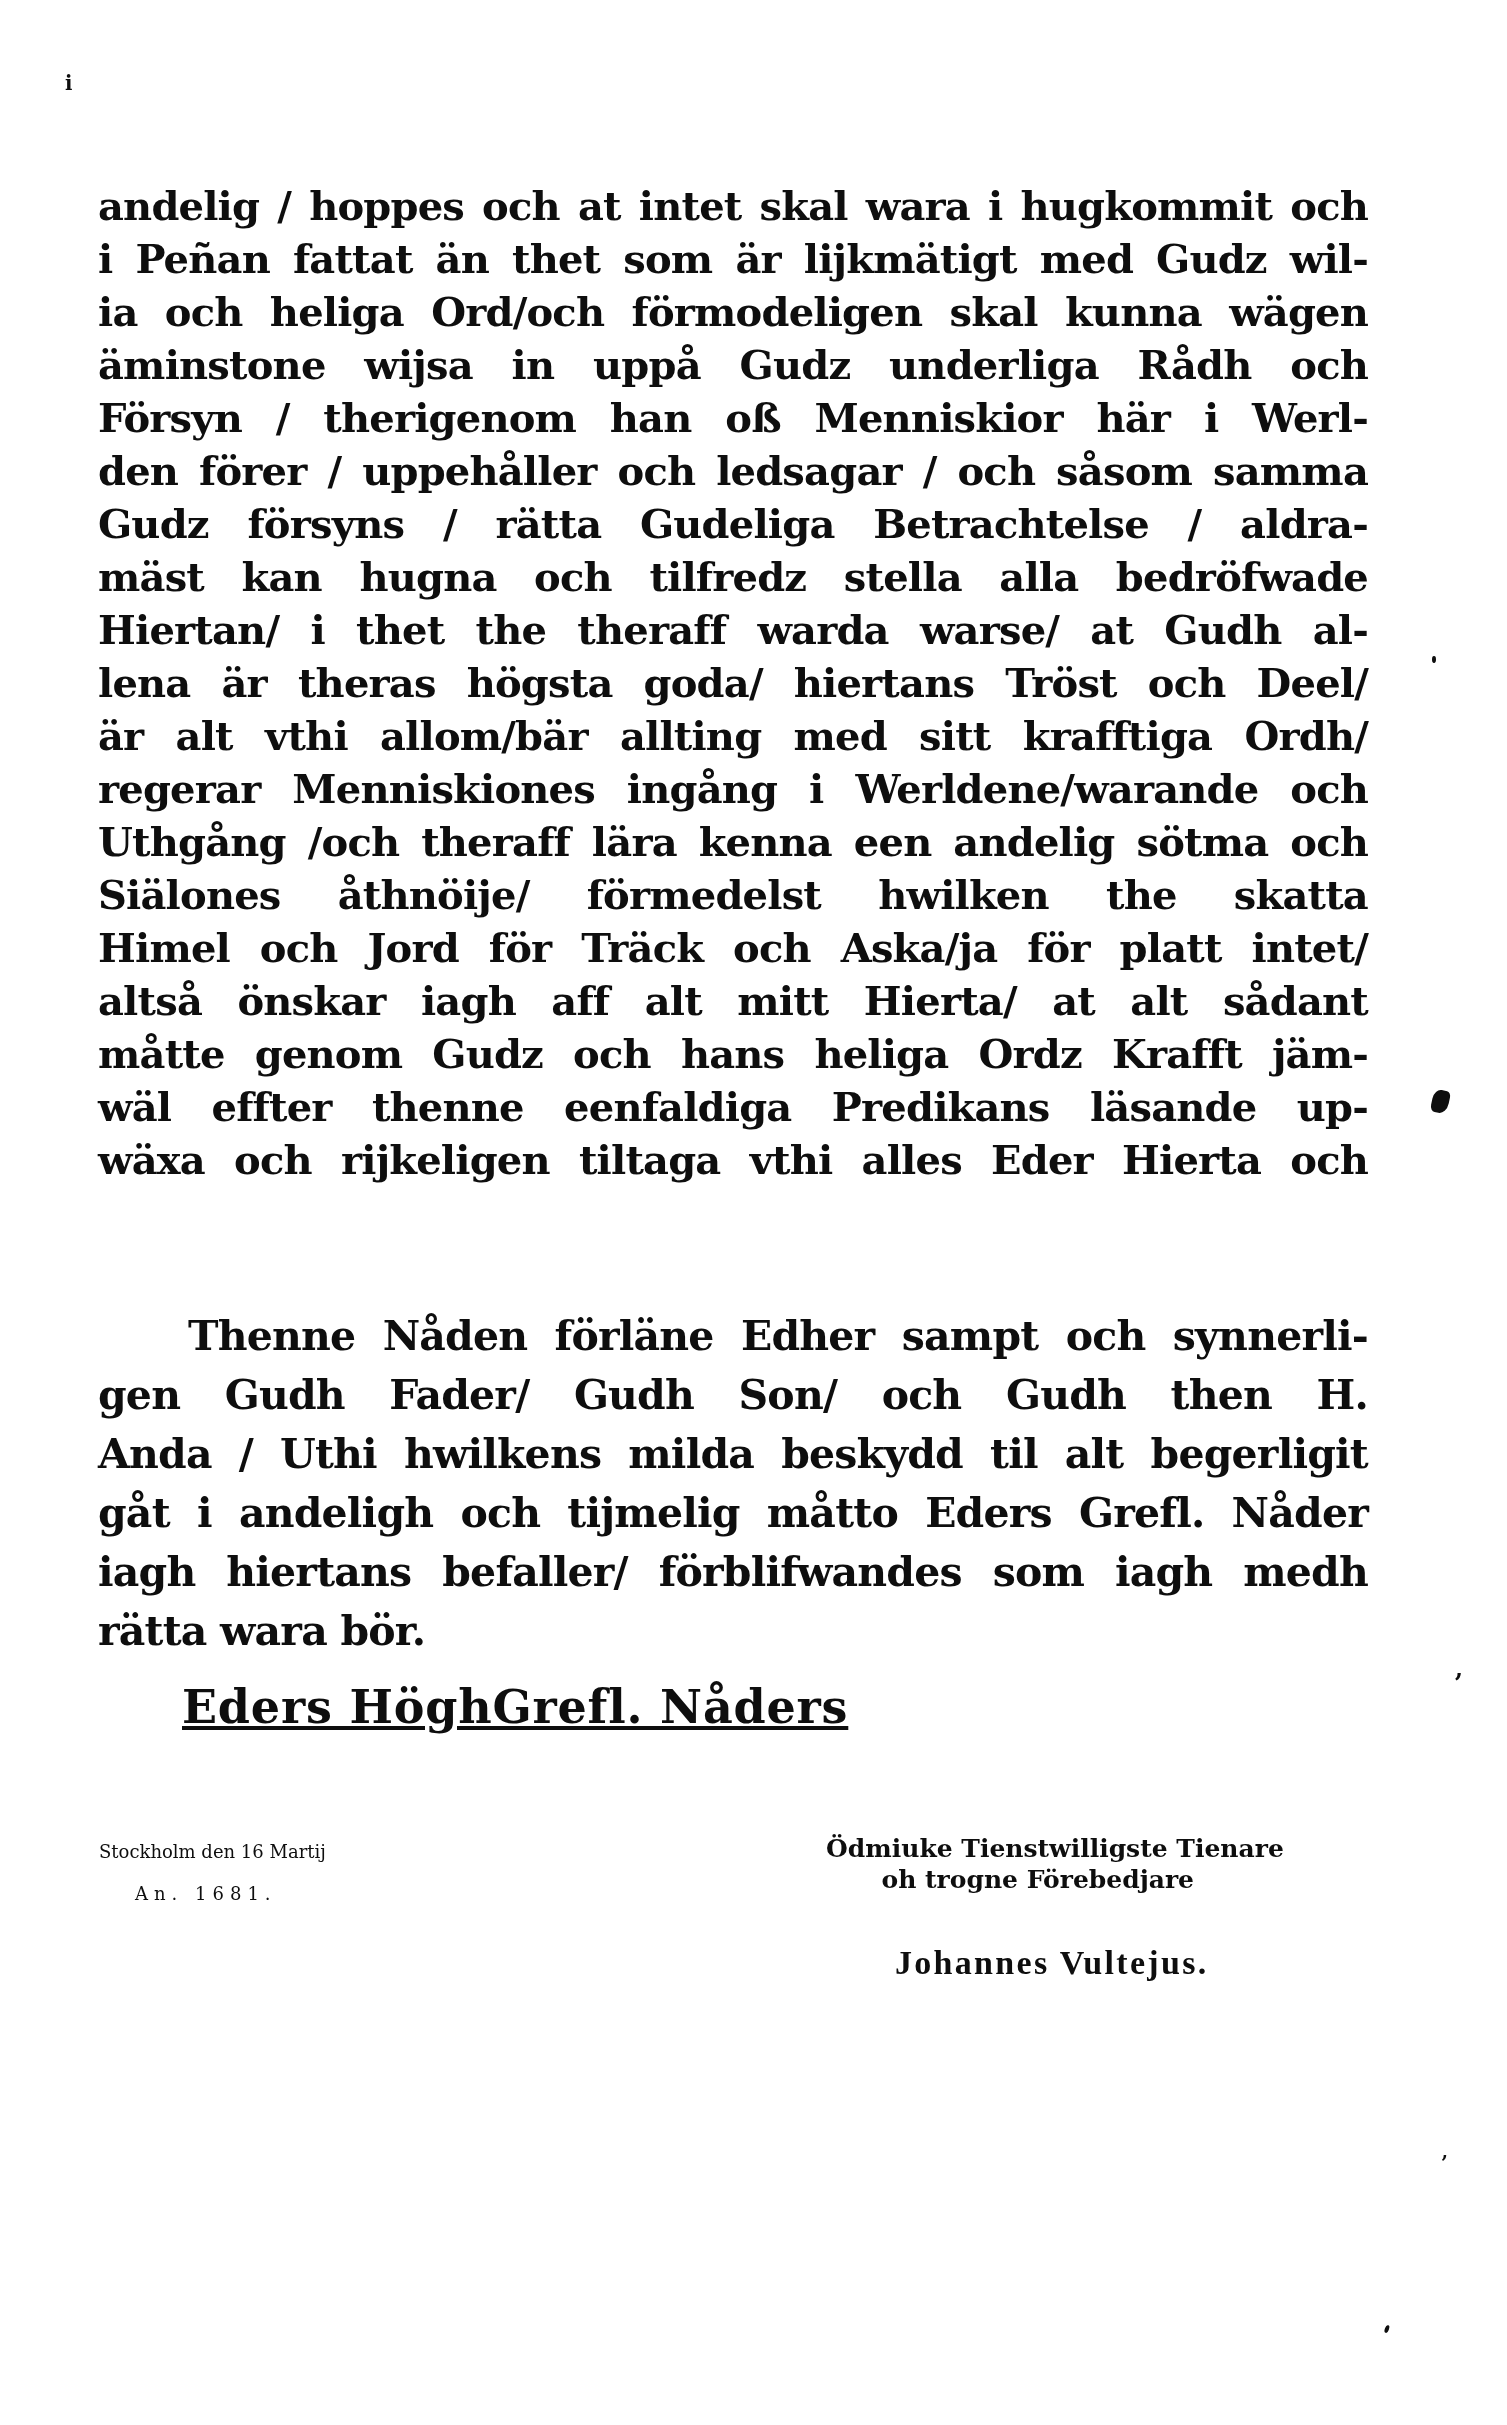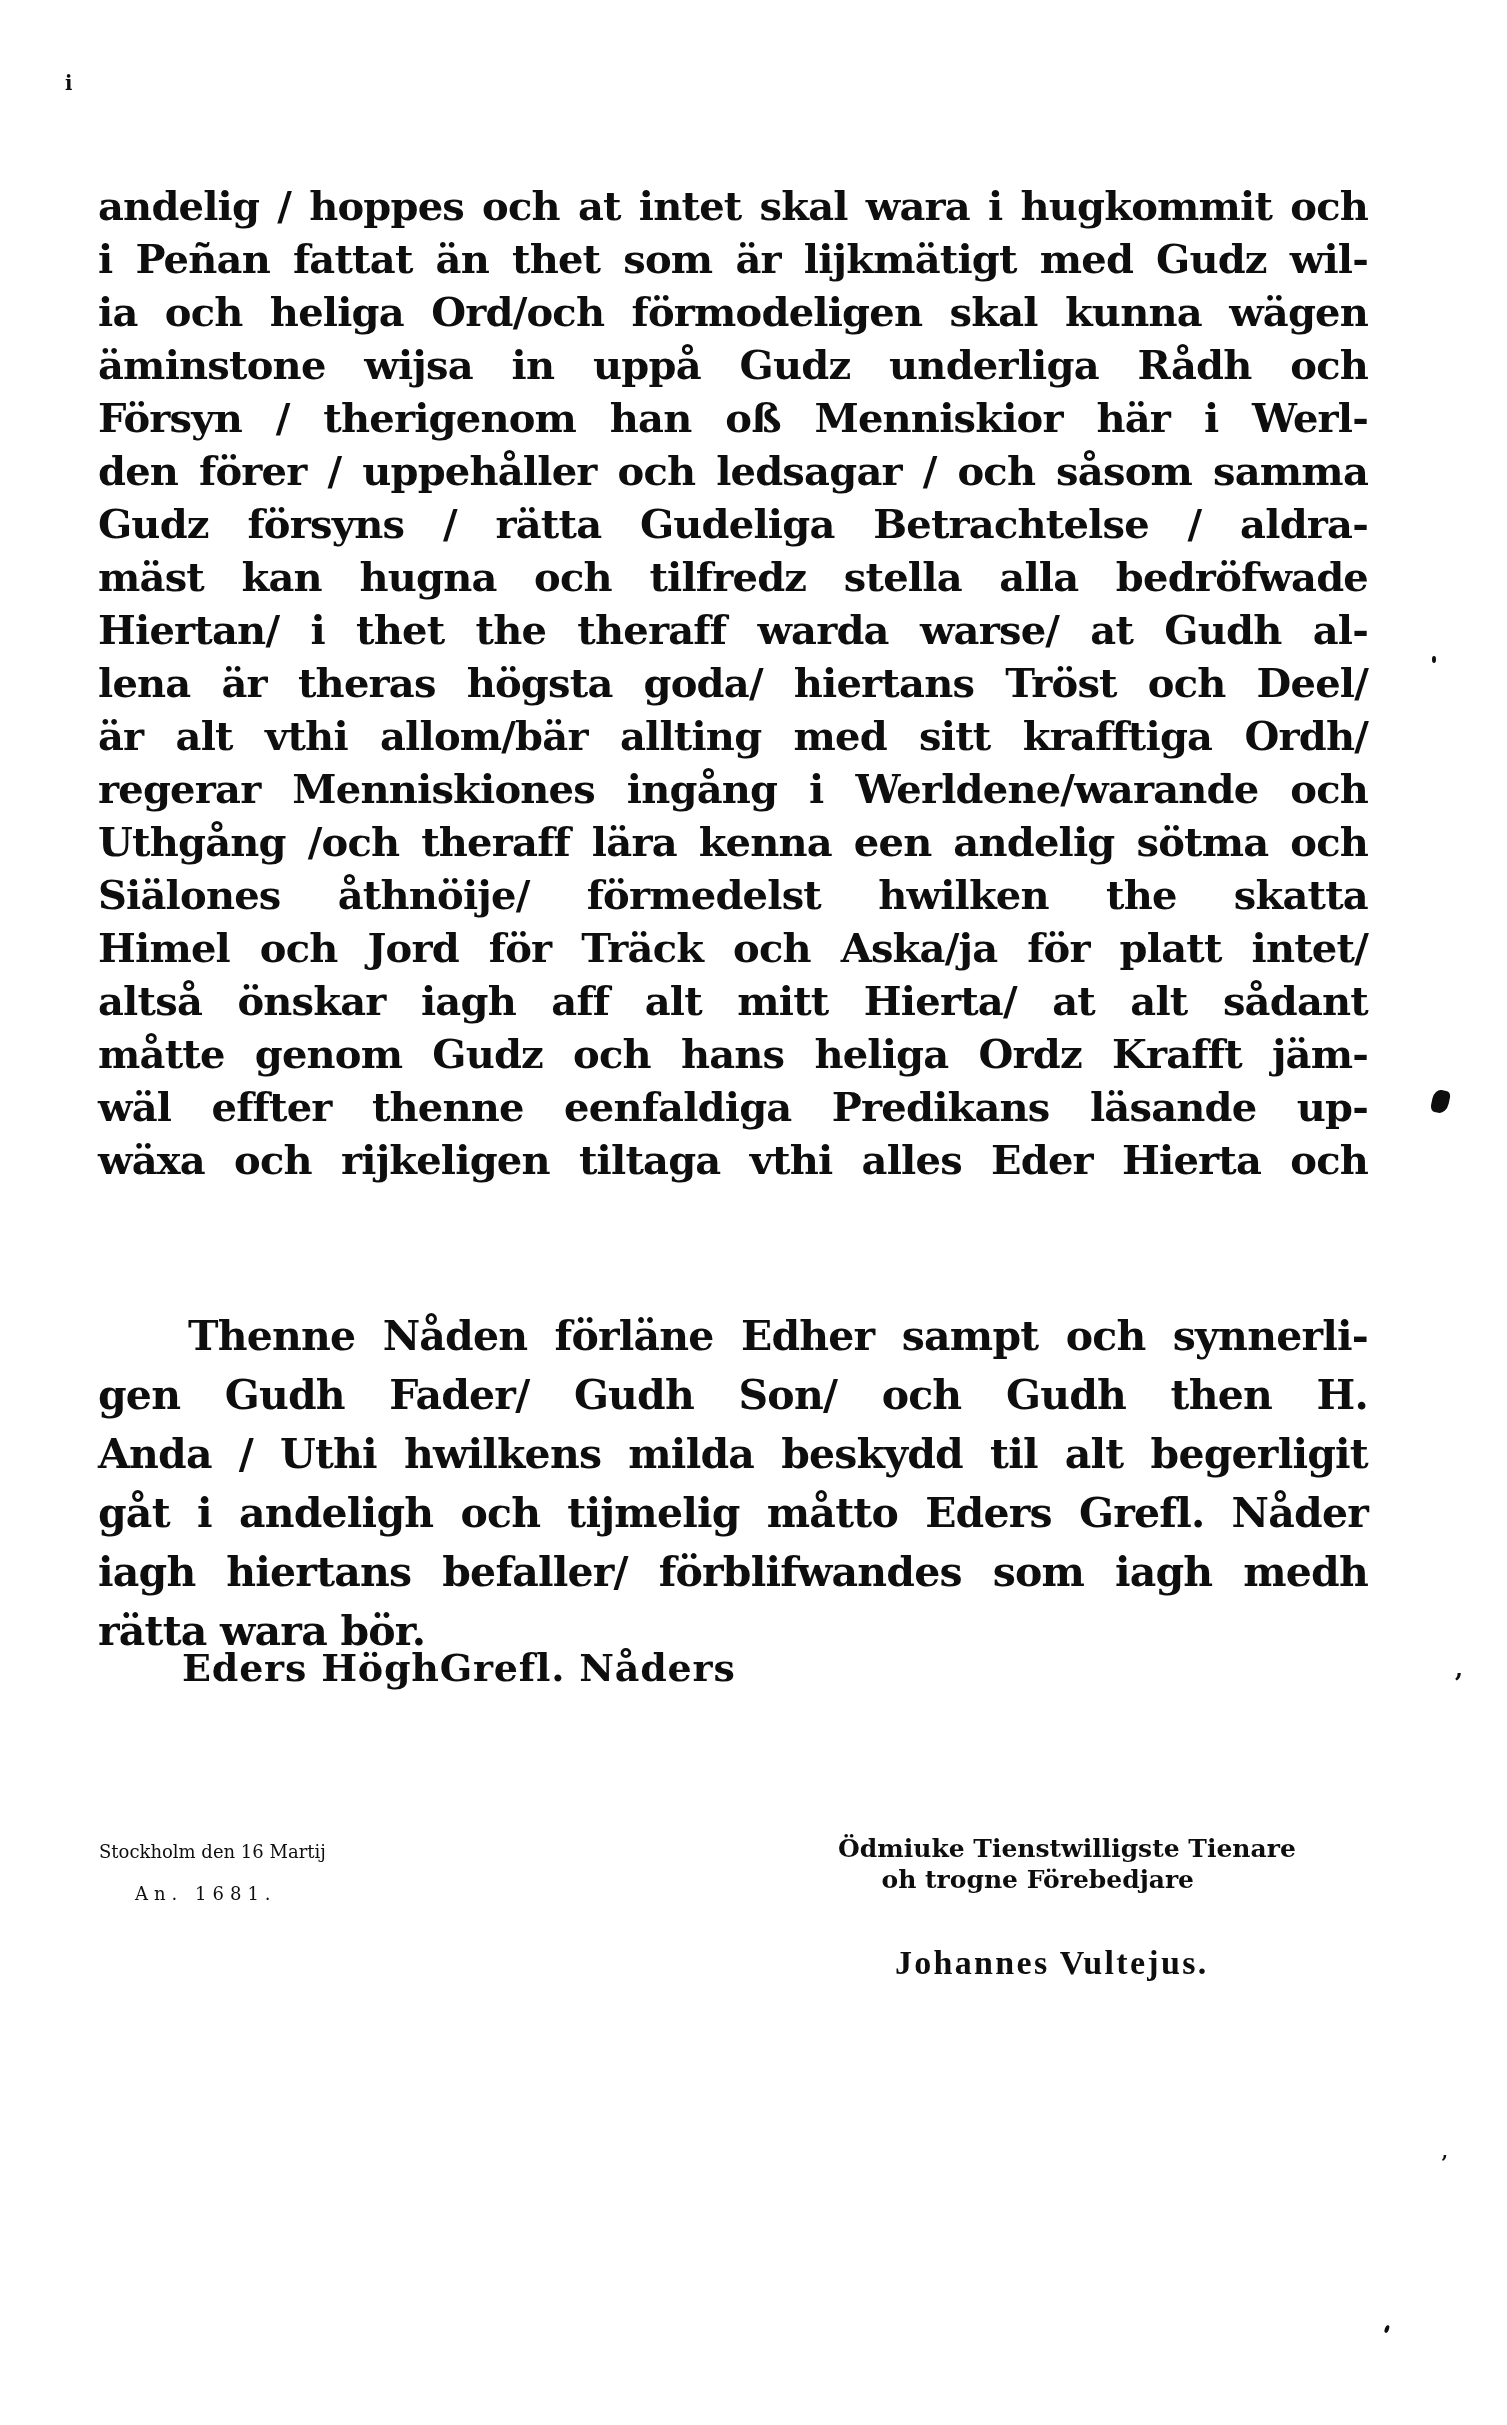--- a/index.html
+++ b/index.html
@@ -19,33 +19,33 @@
     font-weight:bold;
     letter-spacing:-0.8px;
     white-space:nowrap;
   }
   .p1{top:179px;font-size:40px;line-height:53px;}
   .p2{top:1307px;font-size:41px;line-height:59px;}
   .line{width:100%;}
   .j{text-align:justify;text-align-last:justify;white-space:normal;}
   .indent{padding-left:90px;box-sizing:border-box;}
   .valediction{
-    position:absolute;left:182px;top:1645px;
-    font-size:38px;font-weight:bold;letter-spacing:0.8px;
+    position:absolute;left:182px;top:1680px;
+    font-size:46px;font-weight:bold;letter-spacing:0.8px;text-decoration:underline;
   }
   .dateline{
     position:absolute;left:99px;top:1837px;
     font-size:18px;font-weight:normal;line-height:30px;
   }
   .dateline .an{margin-left:36px;margin-top:12px;letter-spacing:6px;}
   .closing{
     position:absolute;left:826px;top:1835px;width:368px;
     font-size:25px;font-weight:bold;line-height:28.5px;
   }
-  .closing .c1{white-space:nowrap;margin-left:12px;}
+  .closing .c1{white-space:nowrap;}
   .closing .c2{text-align:right;margin-top:2px;}
   .signature{
     position:absolute;left:895px;top:1944px;
     font-family:"Liberation Serif", serif;
     font-size:34px;font-weight:bold;letter-spacing:2.3px;
   }
   
   .mark{position:absolute;color:#0e0e0e;}
   .mark-topleft{left:65px;top:72px;font-size:19.5px;font-weight:bold;}
   .ink-blot{

